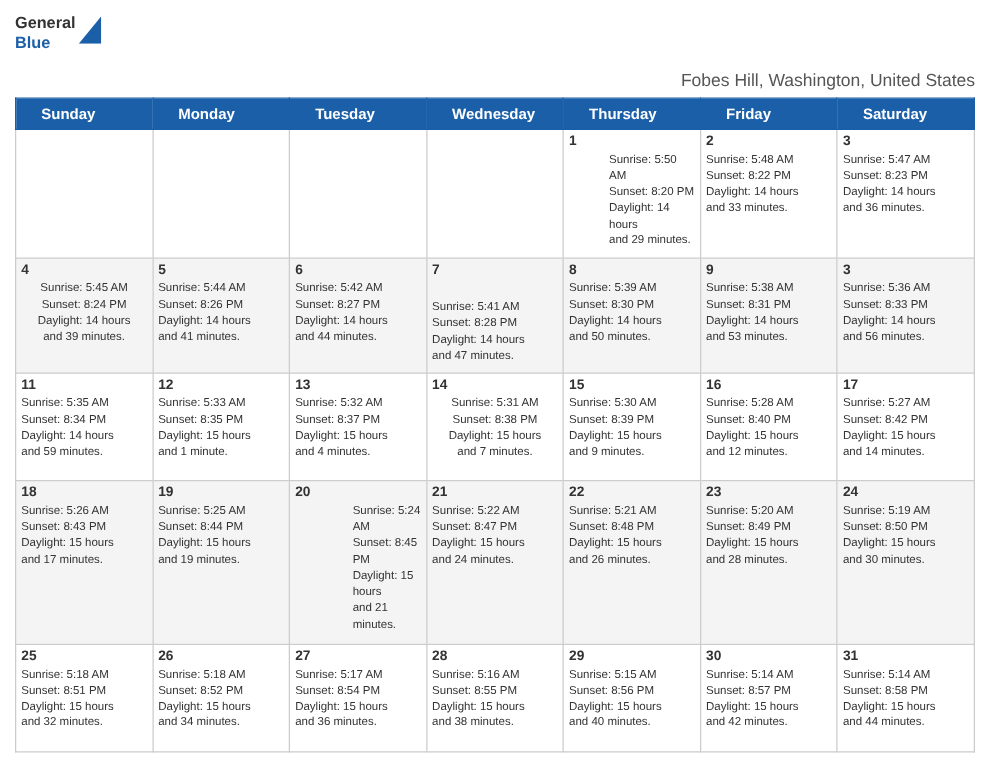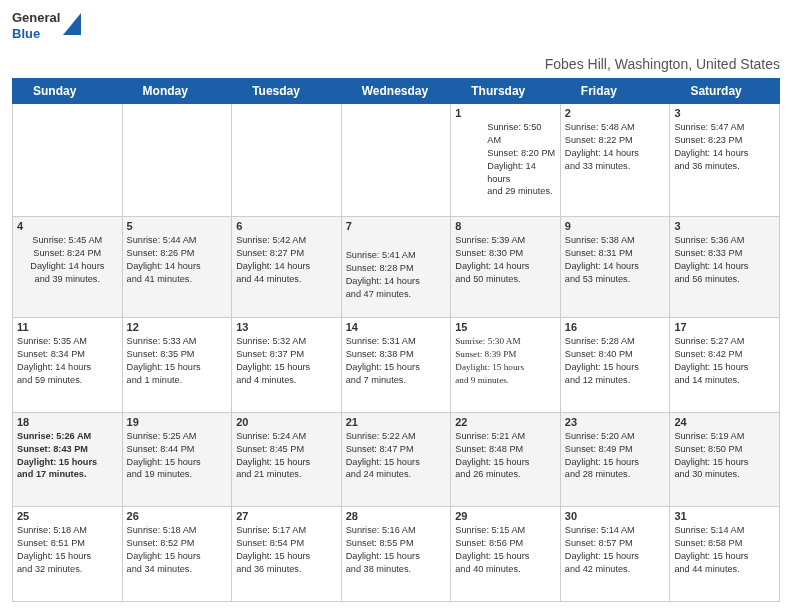--- a/index.html
+++ b/index.html
@@ -237,28 +237,28 @@
           </td>
           <td>
             <span class="day-number">13</span>
             <div class="day-info" style="white-space: pre-line;">Sunrise: 5:32 AM
 Sunset: 8:37 PM
 Daylight: 15 hours
 and 4 minutes.</div>
           </td>
           <td>
             <span class="day-number">14</span>
-            <div class="day-info" style="white-space: pre-line;">Sunrise: 5:31 AM
+            <div class="day-info" style="white-space: pre-line; text-align: center;">Sunrise: 5:31 AM
 Sunset: 8:38 PM
 Daylight: 15 hours
 and 7 minutes.</div>
           </td>
           <td>
             <span class="day-number">15</span>
-            <div class="day-info" style="white-space: pre-line; font-family: Liberation Serif, serif;">Sunrise: 5:30 AM
+            <div class="day-info" style="white-space: pre-line;">Sunrise: 5:30 AM
 Sunset: 8:39 PM
 Daylight: 15 hours
 and 9 minutes.</div>
           </td>
           <td>
             <span class="day-number">16</span>
             <div class="day-info" style="white-space: pre-line;">Sunrise: 5:28 AM
 Sunset: 8:40 PM
 Daylight: 15 hours
 and 12 minutes.</div>
@@ -267,35 +267,35 @@
             <span class="day-number">17</span>
             <div class="day-info" style="white-space: pre-line;">Sunrise: 5:27 AM
 Sunset: 8:42 PM
 Daylight: 15 hours
 and 14 minutes.</div>
           </td>
         </tr>
         <tr>
           <td>
             <span class="day-number">18</span>
-            <div class="day-info" style="white-space: pre-line; font-weight: bold;">Sunrise: 5:26 AM
+            <div class="day-info" style="white-space: pre-line;">Sunrise: 5:26 AM
 Sunset: 8:43 PM
 Daylight: 15 hours
 and 17 minutes.</div>
           </td>
           <td>
             <span class="day-number">19</span>
             <div class="day-info" style="white-space: pre-line;">Sunrise: 5:25 AM
 Sunset: 8:44 PM
 Daylight: 15 hours
 and 19 minutes.</div>
           </td>
           <td>
             <span class="day-number">20</span>
-            <div class="day-info" style="white-space: pre-line;">Sunrise: 5:24 AM
+            <div class="day-info" style="white-space: pre-line; margin-left: 46px;">Sunrise: 5:24 AM
 Sunset: 8:45 PM
 Daylight: 15 hours
 and 21 minutes.</div>
           </td>
           <td>
             <span class="day-number">21</span>
             <div class="day-info" style="white-space: pre-line;">Sunrise: 5:22 AM
 Sunset: 8:47 PM
 Daylight: 15 hours
 and 24 minutes.</div>

